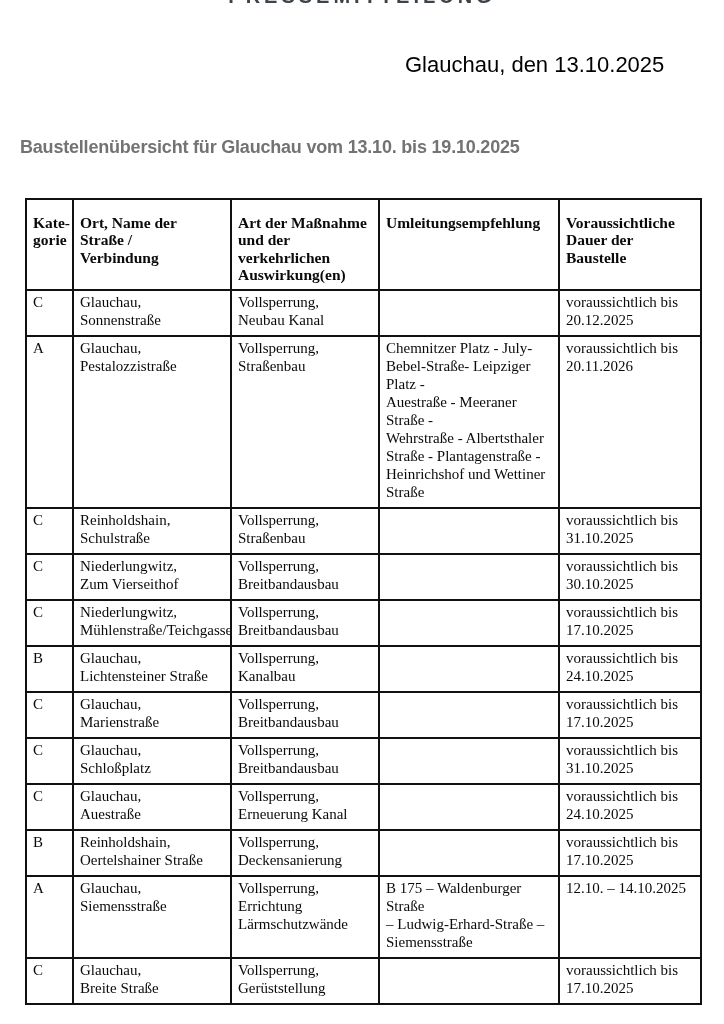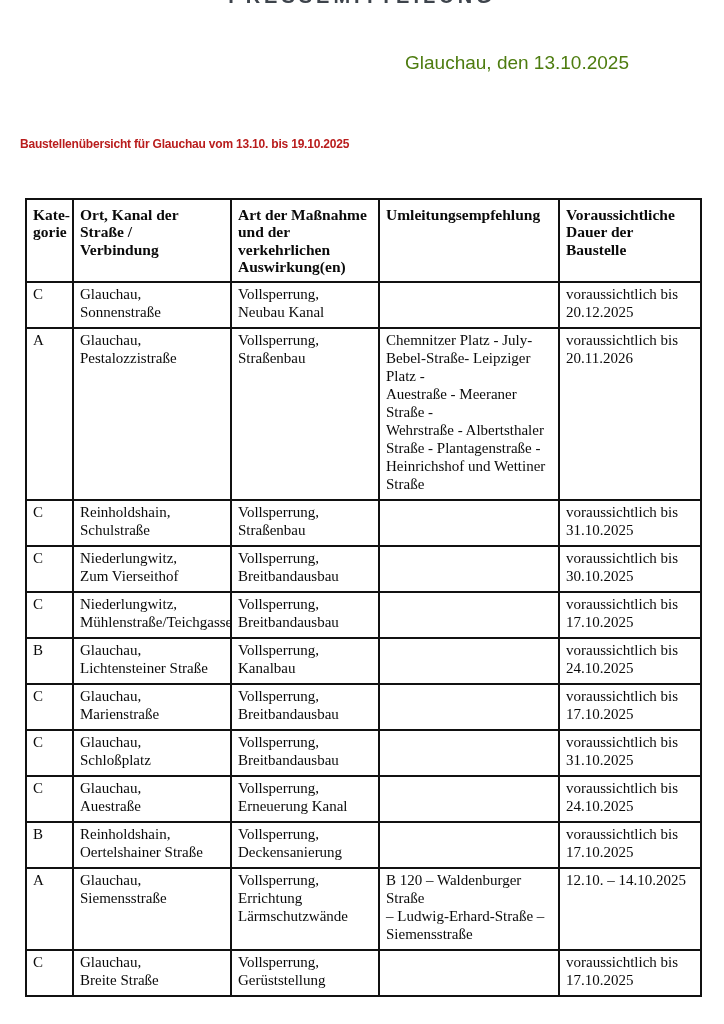--- a/index.html
+++ b/index.html
@@ -20,32 +20,32 @@
     font-weight:bold;
     font-size:20px;
     letter-spacing:4px;
     color:#3d434b;
     white-space:nowrap;
   }
   .dateline{
     position:absolute;
     left:405px;top:52px;
     font-family:"Liberation Sans","DejaVu Sans",sans-serif;
-    font-size:19px;
-    color:#4d7c0f;
+    font-size:22px;
+    color:#000000;
     white-space:nowrap;
   }
   .doc-title{
     position:absolute;
     left:20px;top:137px;
     font-family:"Liberation Sans","DejaVu Sans",sans-serif;
     font-weight:bold;
-    font-size:12px;
+    font-size:18px;
     letter-spacing:-0.2px;
-    color:#b91c1c;
+    color:#737373;
     white-space:nowrap;
   }
   table.baustellen{
     position:absolute;
     left:25px;top:198px;
     width:675px;
     border-collapse:collapse;
     table-layout:fixed;
     font-size:15px;
   }
@@ -56,21 +56,21 @@
     text-align:left;
     padding:2px 6px 6px 6px;
     white-space:pre-line;
     overflow:hidden;
     line-height:1.2;
   }
   table.baustellen th{
     font-weight:bold;
     font-size:15.5px;
     line-height:1.12;
-    padding-top:6px;
+    padding-top:14px;
   }
   col.c-kat{width:47px;}
   col.c-ort{width:158px;}
   col.c-art{width:148px;}
   col.c-uml{width:180px;}
   col.c-dau{width:142px;}
 </style>
 </head>
 <body>
 
@@ -85,21 +85,21 @@
     <col class="c-kat">
       <col class="c-ort">
       <col class="c-art">
       <col class="c-uml">
       <col class="c-dau">
   </colgroup>
   <thead>
     <tr>
       <th>Kate-
 gorie</th>
-      <th>Ort, Kanal der Straße /
+      <th>Ort, Name der Straße /
 Verbindung</th>
       <th>Art der Maßnahme
 und der verkehrlichen
 Auswirkung(en)</th>
       <th>Umleitungsempfehlung</th>
       <th>Voraussichtliche
 Dauer der
 Baustelle</th>
     </tr>
   </thead>
@@ -210,21 +210,21 @@
       <td>voraussichtlich bis
 17.10.2025</td>
     </tr>
     <tr>
       <td>A</td>
       <td>Glauchau,
 Siemensstraße</td>
       <td>Vollsperrung,
 Errichtung
 Lärmschutzwände</td>
-      <td>B 120 – Waldenburger Straße
+      <td>B 175 – Waldenburger Straße
 – Ludwig-Erhard-Straße –
 Siemensstraße</td>
       <td>12.10. – 14.10.2025</td>
     </tr>
     <tr>
       <td>C</td>
       <td>Glauchau,
 Breite Straße</td>
       <td>Vollsperrung,
 Gerüststellung</td>

